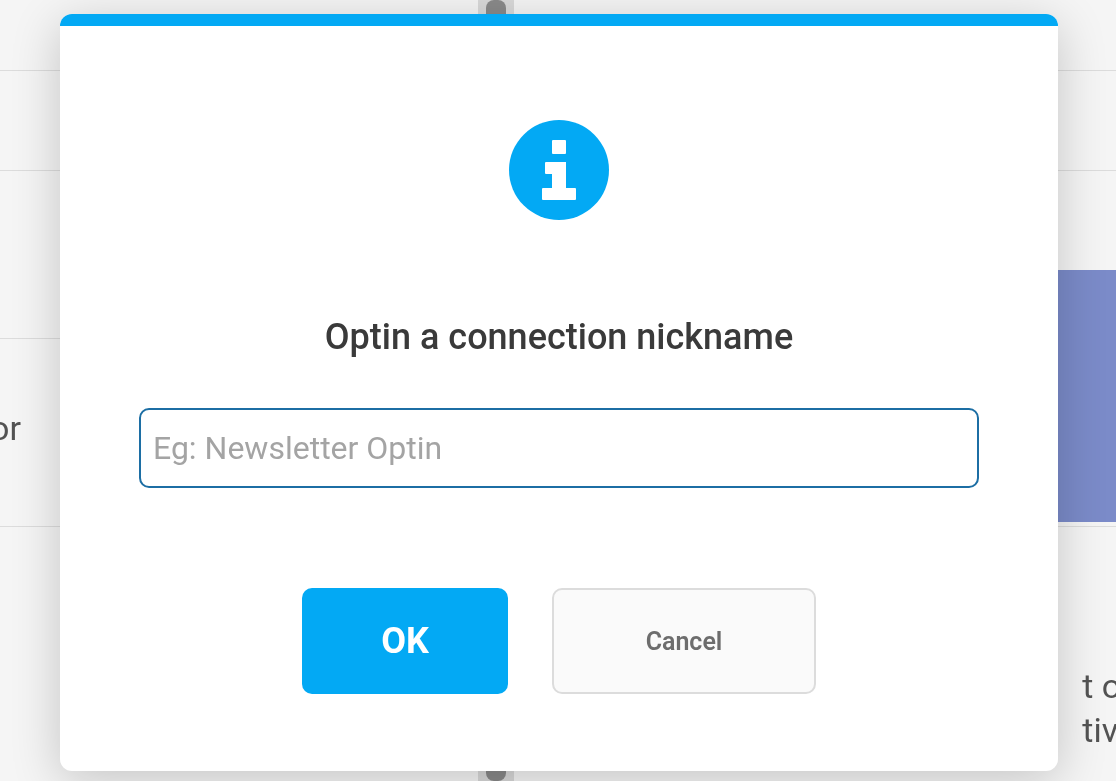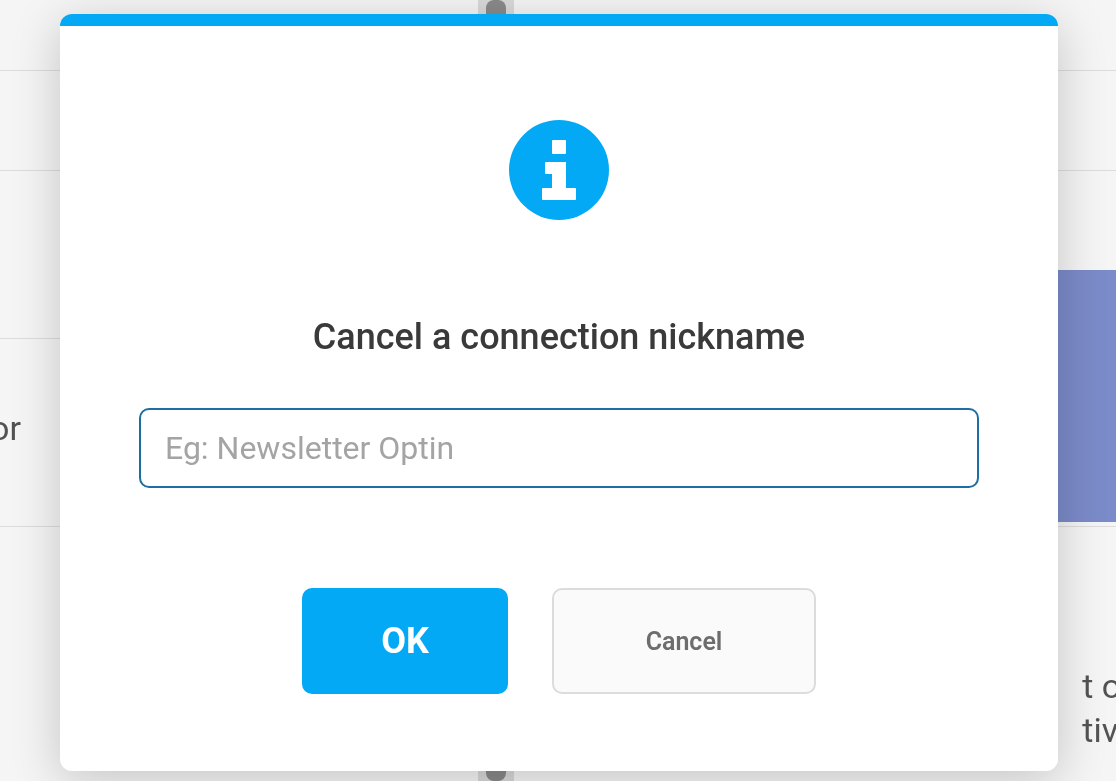--- a/index.html
+++ b/index.html
@@ -96,21 +96,21 @@
       margin-top: 96px;
       font-size: 36px;
       font-weight: 500;
       color: #3a3a3a;
       text-align: center;
     }
     .nickname-input {
       margin-top: 50px;
       width: 840px;
       height: 80px;
-      padding: 0 24px;
+      padding: 0 12px;
       font-size: 32px;
       font-family: inherit;
       color: #3a3a3a;
       background: #ffffff;
       border: 2.5px solid #1c6ea4;
       border-radius: 10px;
       outline: none;
     }
     .nickname-input::placeholder {
       color: #a4a4a4;
@@ -170,21 +170,21 @@
   <div class="info-icon-wrap">
     <svg class="info-icon-svg" viewBox="0 0 100 100">
       <circle cx="50" cy="50" r="50" fill="#03a9f4"></circle>
       <rect x="43" y="20" width="14" height="14" rx="1" fill="#ffffff"></rect>
       <rect x="36" y="42" width="21" height="12" rx="1" fill="#ffffff"></rect>
       <rect x="43" y="42" width="14" height="30" fill="#ffffff"></rect>
       <rect x="33" y="68" width="34" height="12" rx="1" fill="#ffffff"></rect>
     </svg>
   </div>
 
-  <h2 class="modal-heading">Cancel a connection nickname</h2>
+  <h2 class="modal-heading">Optin a connection nickname</h2>
 
   <input type="text" class="nickname-input" placeholder="Eg: Newsletter Optin" style="">
 
   <div class="button-row">
     <button class="btn-ok">OK</button>
     <button class="btn-cancel">Cancel</button>
   </div>
 </div>
 
 </body></html>

